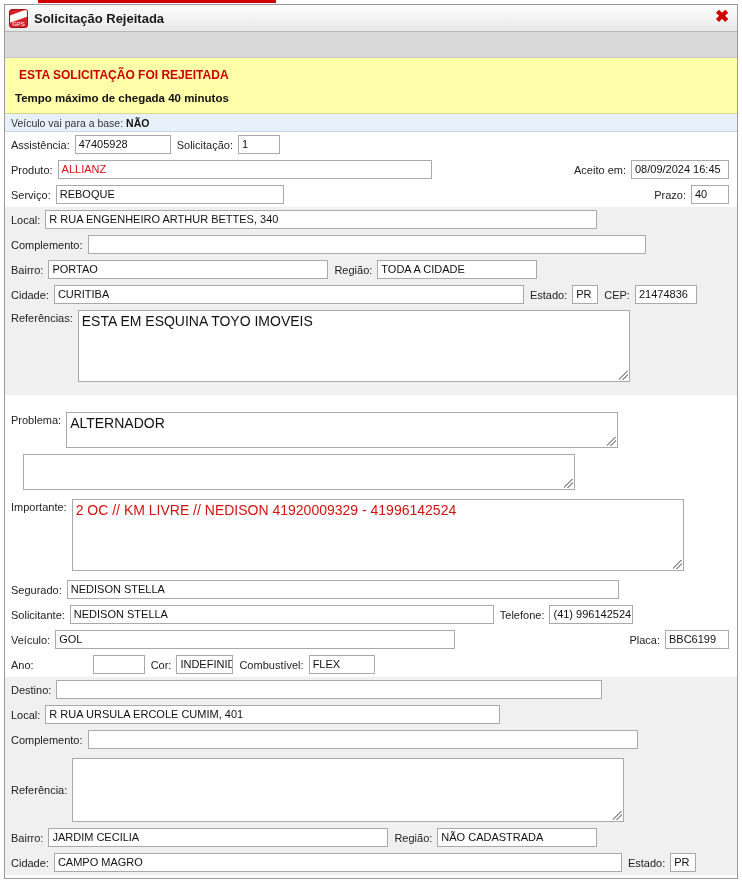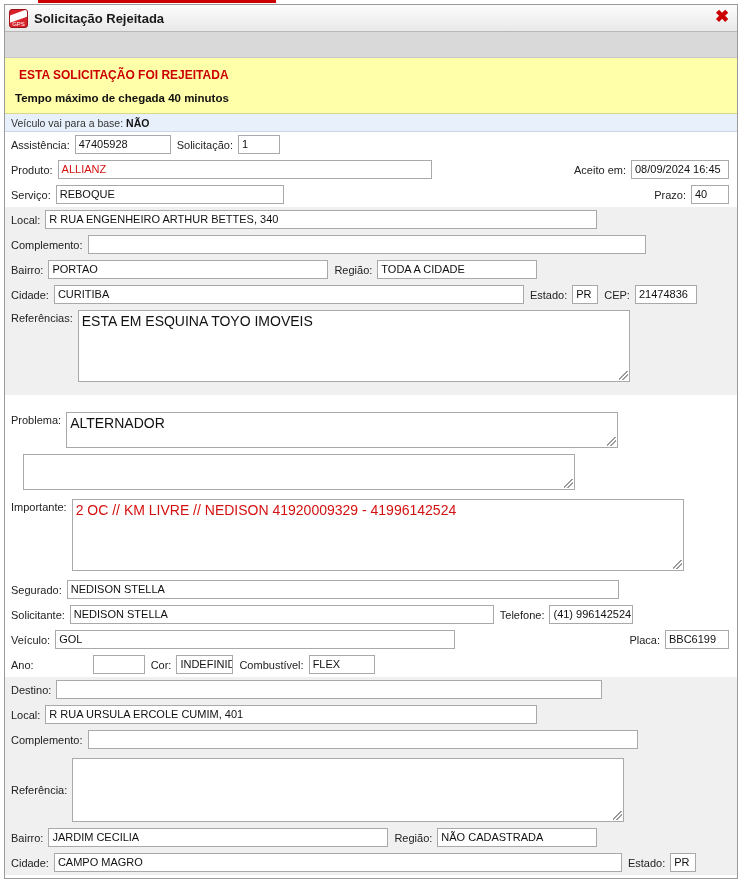--- a/index.html
+++ b/index.html
@@ -330,21 +330,21 @@
         </div>
       </div>
 
       <div class="sect-grey">
         <div class="row">
           <span class="lbl">Destino:</span>
           <span class="fld" style="width:546px"></span>
         </div>
         <div class="row">
           <span class="lbl">Local:</span>
-          <span class="fld" style="width:492px">R RUA URSULA ERCOLE CUMIM, 401</span>
+          <span class="fld" style="width:455px">R RUA URSULA ERCOLE CUMIM, 401</span>
         </div>
         <div class="row">
           <span class="lbl">Complemento:</span>
           <span class="fld" style="width:550px"></span>
         </div>
         <div class="row" style="align-items:flex-start;padding-top:6px">
           <span class="lbl" style="padding-top:26px">Referência:</span>
           <span class="ta" style="width:552px;height:64px;display:inline-block"></span>
         </div>
         <div class="row">

